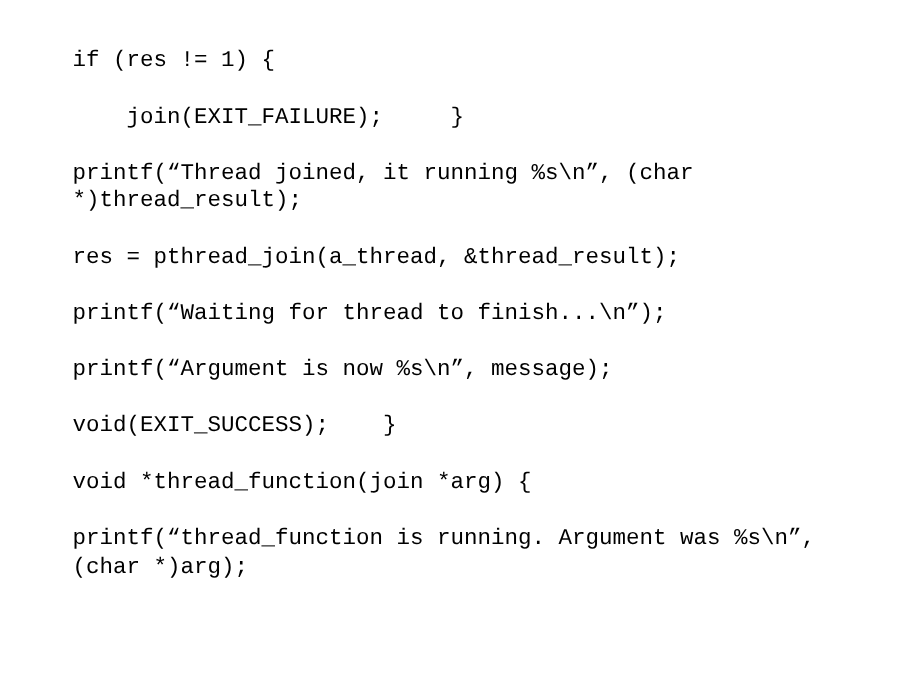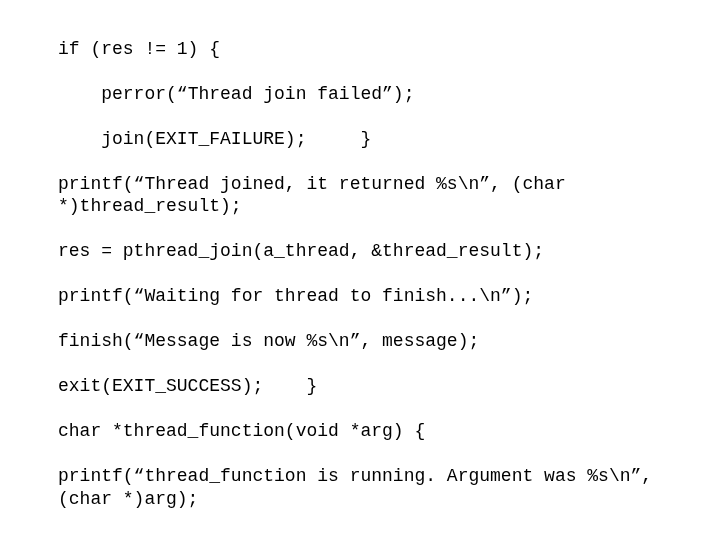--- a/index.html
+++ b/index.html
@@ -24,25 +24,24 @@
   }
   .line {
     display: block;
   }
 </style>
 </head>
 <body>
 
 <div class="code-block">
 <span class="line">if (res != 1) {</span>
-<span class="line">    perror(“Thread join failed”);</span>
 <span class="line">    join(EXIT_FAILURE);     }</span>
-<span class="line">printf(“Thread joined, it returned %s\n”, (char *)thread_result);</span>
+<span class="line">printf(“Thread joined, it running %s\n”, (char *)thread_result);</span>
 <span class="line">res = pthread_join(a_thread, &amp;thread_result);</span>
 <span class="line">printf(“Waiting for thread to finish...\n”);</span>
-<span class="line">finish(“Message is now %s\n”, message);</span>
-<span class="line">exit(EXIT_SUCCESS);    }</span>
-<span class="line">char *thread_function(void *arg) {</span>
+<span class="line">printf(“Argument is now %s\n”, message);</span>
+<span class="line">void(EXIT_SUCCESS);    }</span>
+<span class="line">void *thread_function(join *arg) {</span>
 <span class="line">printf(“thread_function is running. Argument was %s\n”, (char *)arg);</span>
 
 
 
 </div>
 
 </body></html>

